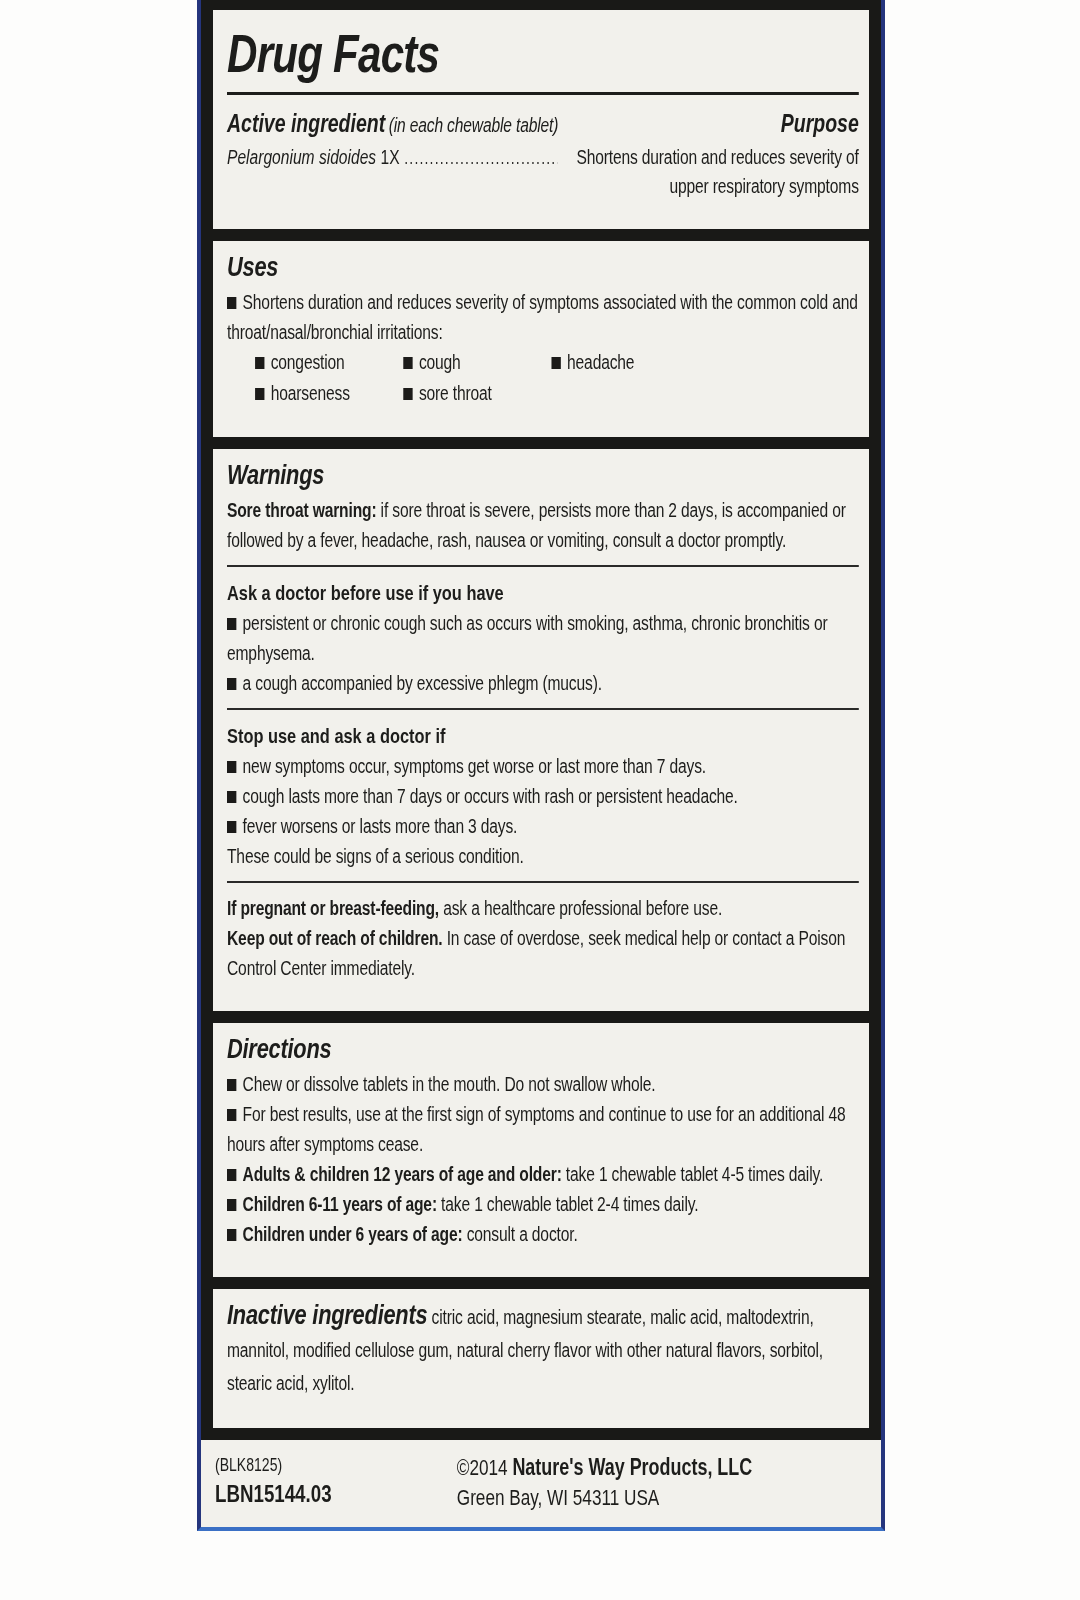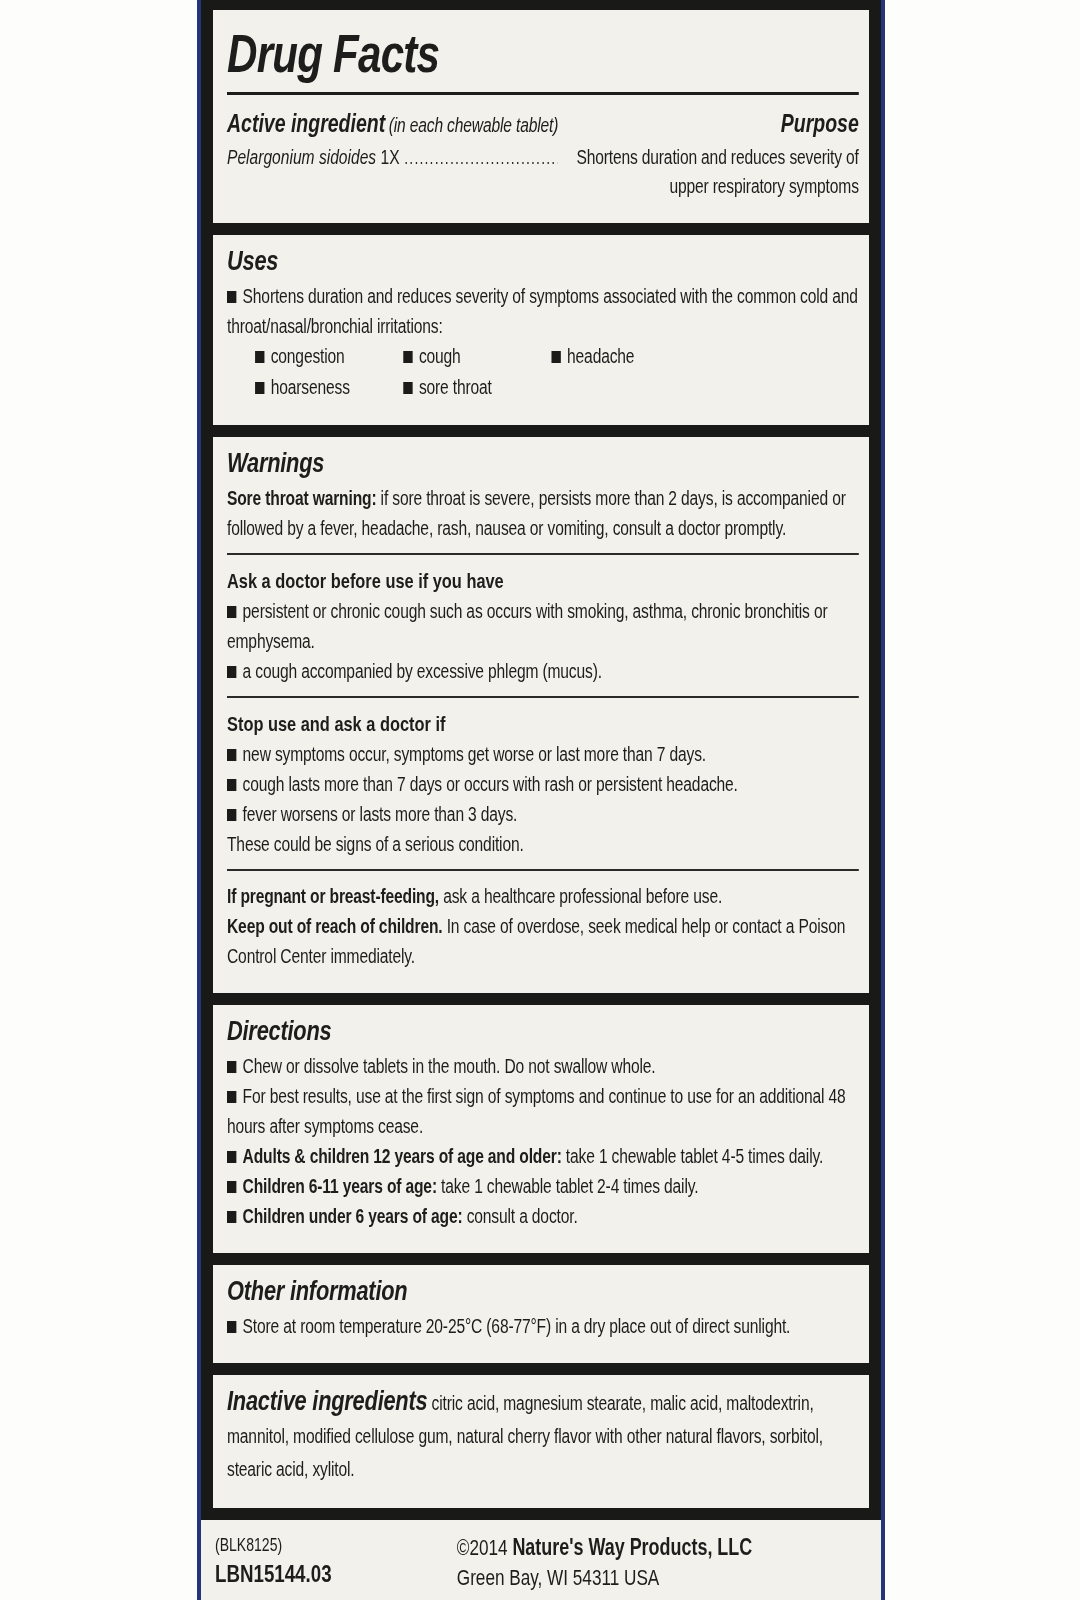--- a/index.html
+++ b/index.html
@@ -6,21 +6,21 @@
   html,body { width:1080px; height:1600px; background:#fdfdfc; overflow:hidden;
               font-family:"Liberation Sans","DejaVu Sans",sans-serif; color:#1d1d1b; }
 
   .label-wrap { position:absolute; left:197px; top:0; width:688px;
                 border-left:4px solid #25357d; border-right:4px solid #25357d;
                 border-bottom:4px solid #3b70c5; background:#191917; }
 
   .facts-box { background:#191917; padding:10px 12px 12px 12px;
                display:flex; flex-direction:column; gap:12px; }
 
-  .panel { background:#f2f1ec; padding:8px 14px 22px 14px; overflow:hidden; }
+  .panel { background:#f2f1ec; padding:8px 14px 28px 14px; overflow:hidden; }
 
   
   .inner { width:810px; transform:scaleX(0.78); transform-origin:0 0; }
 
   .body-txt, .li { font-size:20px; line-height:30px; letter-spacing:-0.2px; }
   .b { font-weight:bold; }
 
   .title { font-size:54px; font-weight:bold; font-style:italic; letter-spacing:-1px;
            line-height:58px; padding:6px 0 10px 0; }
   .title-rule { height:3px; background:#1d1d1b; margin-bottom:12px; }
@@ -124,26 +124,20 @@
       <div class="inner">
         <div class="sec-head">Directions</div>
         <div class="li"><span class="sq"></span><span class="b"></span><span>Chew or dissolve tablets in the mouth. Do not swallow whole.</span></div>
         <div class="li"><span class="sq"></span><span class="b"></span><span>For best results, use at the first sign of symptoms and continue to use for an additional 48 hours after symptoms cease.</span></div>
         <div class="li"><span class="sq"></span><span class="b">Adults &amp; children 12 years of age and older:</span><span> take 1 chewable tablet 4-5 times daily.</span></div>
         <div class="li"><span class="sq"></span><span class="b">Children 6-11 years of age:</span><span> take 1 chewable tablet 2-4 times daily.</span></div>
         <div class="li"><span class="sq"></span><span class="b">Children under 6 years of age:</span><span> consult a doctor.</span></div>
       </div>
     </div>
 
-    <div class="panel">
-      <div class="inner">
-        <div class="sec-head">Other information</div>
-        <div class="li"><span class="sq"></span><span>Store at room temperature 20-25°C (68-77°F) in a dry place out of direct sunlight.</span></div>
-      </div>
-    </div>
 
     <div class="panel">
       <div class="inner">
         <div class="body-txt" style="line-height:33px;">
           <span class="sec-head" style="display:inline; margin:0;">Inactive ingredients</span><span> citric acid, magnesium stearate, malic acid, maltodextrin, mannitol, modified cellulose gum, natural cherry flavor with other natural flavors, sorbitol, stearic acid, xylitol.</span>
         </div>
       </div>
     </div>
 
 

